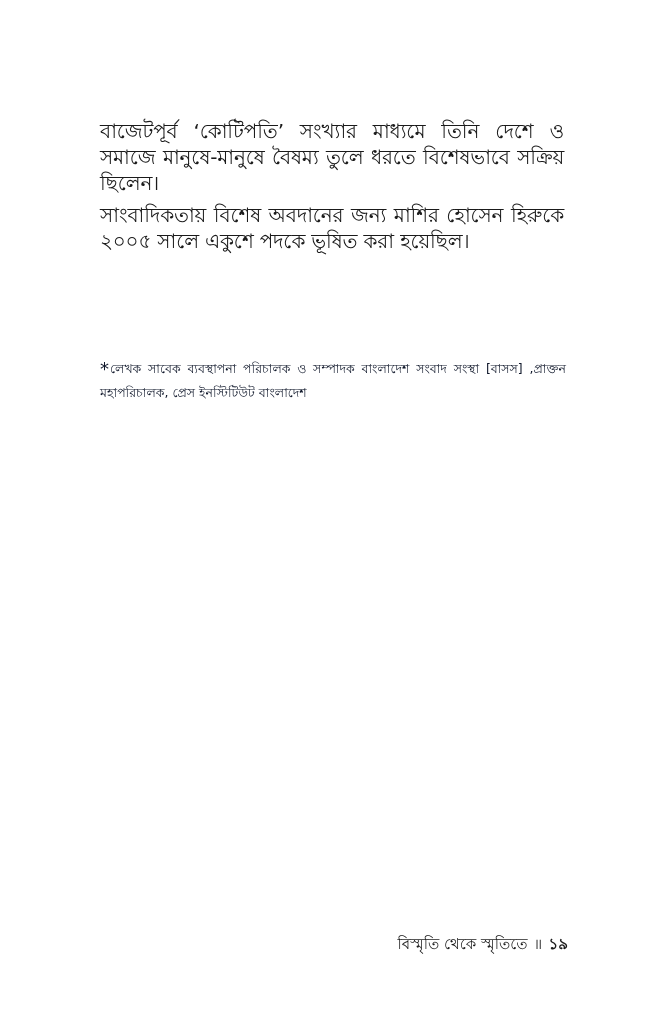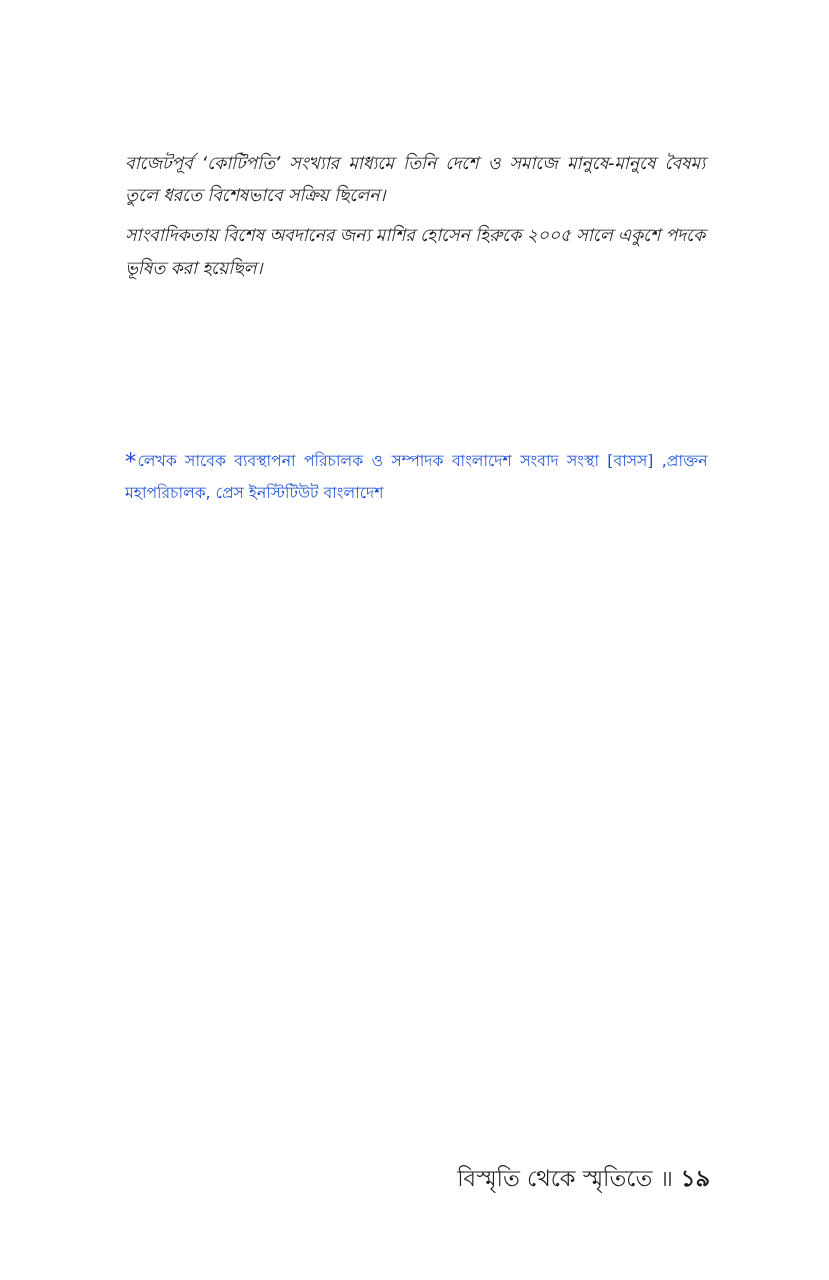--- a/index.html
+++ b/index.html
@@ -23,48 +23,47 @@
     background: #ffffff;
   }
   .body-text {
     position: absolute;
     left: 100px;
     top: 118px;
     width: 464px;
   }
   .para {
     margin: 0 0 6px 0;
-    font-size: 14px;
+    font-size: 20px;
     line-height: 26px;
     text-align: justify;
     text-align-last: left;
     letter-spacing: -0.2px;
-    font-style: italic;
   }
   .footnote {
     position: absolute;
     left: 100px;
     top: 357px;
     width: 466px;
     font-size: 12.5px;
     line-height: 24px;
     text-align: justify;
     text-align-last: left;
-    color: #1d4ed8;
+    color: #0f172a;
   }
   .footnote .star {
     font-size: 18px;
     vertical-align: -2px;
     margin-right: 1px;
   }
   .footer {
     position: absolute;
     right: 95px;
     top: 931px;
-    font-size: 18px;
+    font-size: 15px;
     line-height: 26px;
     color: #1a1a1a;
     white-space: nowrap;
   }
   .footer .sep {
     margin: 0 6px;
     color: #555;
   }
   .footer .num {
     font-weight: bold;

